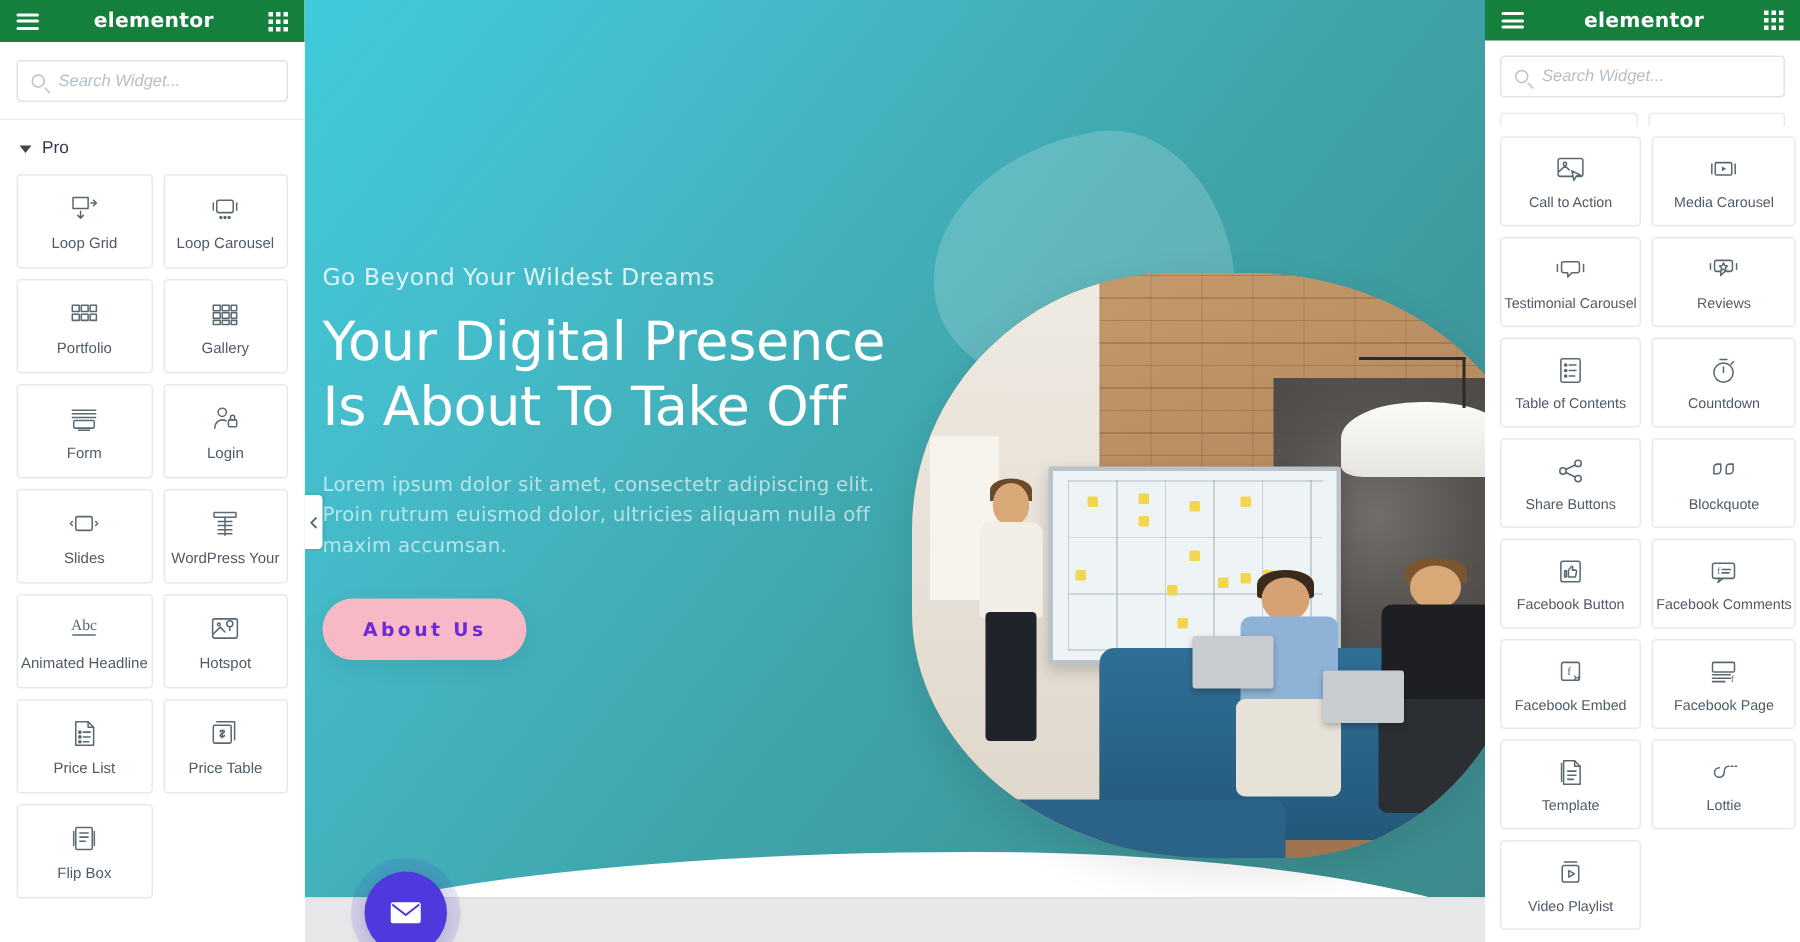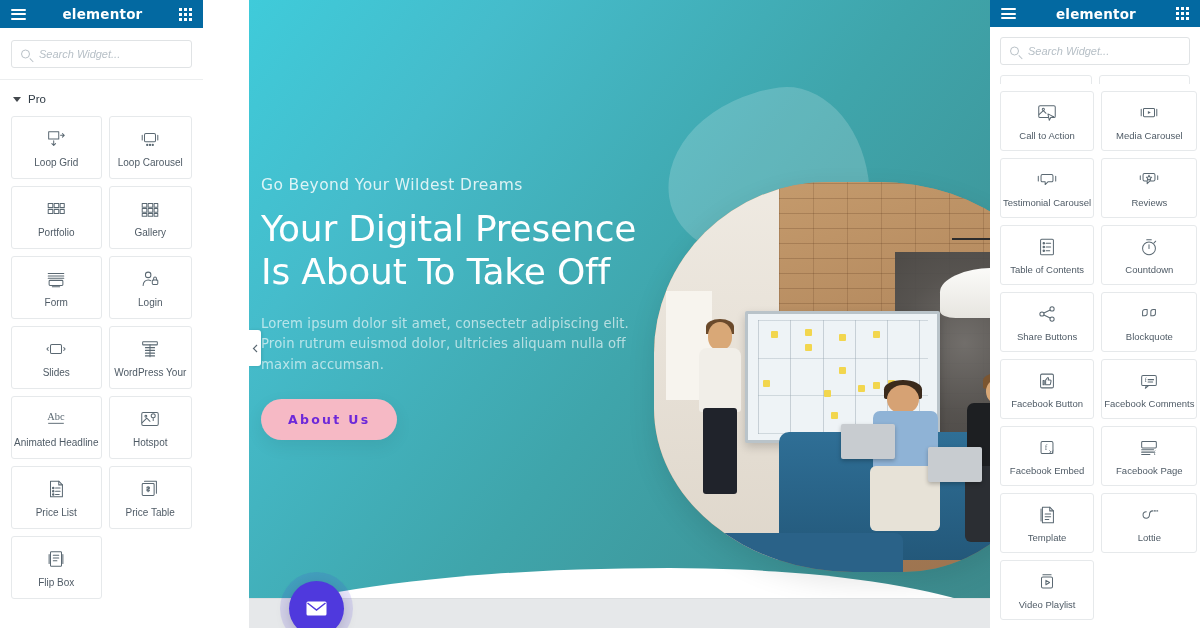--- a/index.html
+++ b/index.html
@@ -13,21 +13,21 @@
 
   
   .panel {
     width:203px; height:628px; background:#ffffff;
     display:flex; flex-direction:column; position:relative; z-index:5;
     flex:0 0 203px;
   }
   .panel.right { flex:0 0 210px; width:210px; }
 
   .panel-header {
-    height:28px; background:#0369a1; color:#fff;
+    height:28px; background:#15803d; color:#fff;
     display:flex; align-items:center; justify-content:space-between;
     padding:12px 11px; flex:0 0 28px;
   }
   .panel.right .panel-header { height:27px; flex:0 0 27px; }
   .brand {
     font-size:13.5px; font-weight:700; letter-spacing:.2px;
     color:#fff; font-family:"DejaVu Sans", sans-serif;
   }
   .hamburger { width:15px; height:11px; display:flex; flex-direction:column; justify-content:space-between; cursor:pointer; }
   .hamburger i { display:block; height:2px; background:#fff; border-radius:1px; }
@@ -78,21 +78,21 @@
   .widget .wlabel {
     font-size:10px; color:#4f5b66; text-align:center; line-height:1.1;
     padding:0 2px; white-space:nowrap;
   }
   .panel.right .widget .wlabel { font-size:9.5px; }
   .partial-top { height:9px; overflow:hidden; }
   .partial-top .widget { height:60px; }
 
   
   .canvas {
-    flex:1 1 auto; position:relative; background:#fff; overflow:hidden;margin-left:46px;
+    flex:1 1 auto; position:relative; background:#fff; overflow:hidden;
   }
   .hero {
     position:absolute; inset:0 0 30px 0;
     background:linear-gradient(128deg,#3fcbda 0%,#45bccb 22%,#3fa5ab 55%,#3d8a8c 100%);
     overflow:hidden;
   }
   .hero-curve {
     position:absolute; left:-6%; bottom:-2px; width:112%; height:80px;
     background:#ffffff;
     border-radius:56% 44% 0 0 / 100% 100% 0 0;

